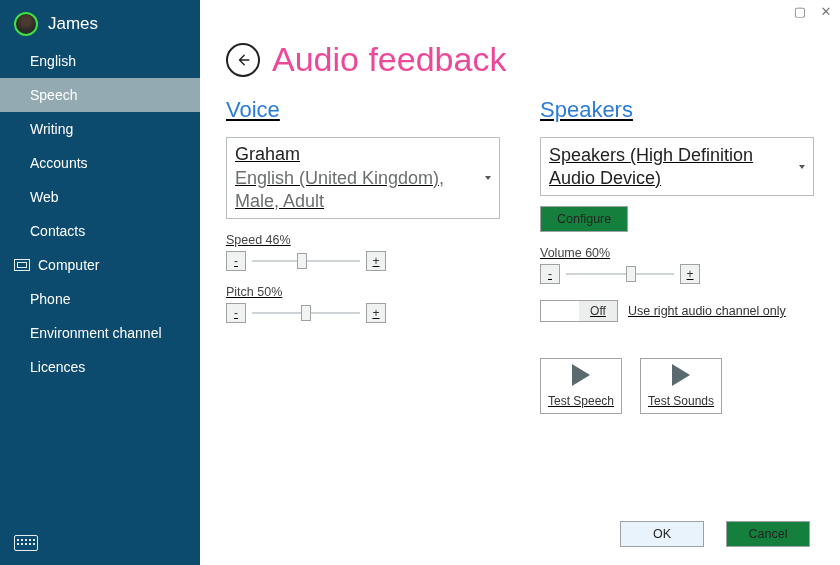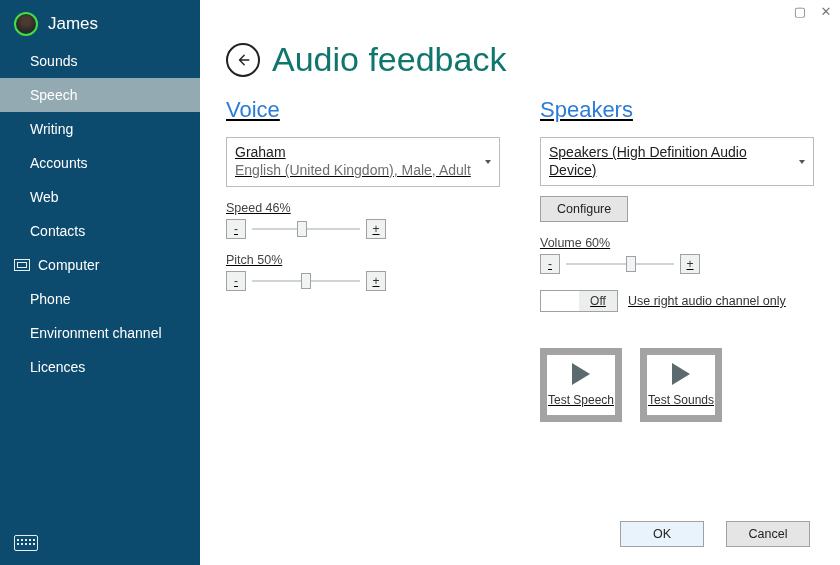--- a/index.html
+++ b/index.html
@@ -20,63 +20,63 @@
   .sidebar-bottom { margin-top: auto; padding: 12px 14px 14px 14px; }
   .kb-icon { width: 24px; height: 16px; border: 1.5px solid #e6edef; border-radius: 2px; position: relative; }
   .kb-icon::before { content:""; position:absolute; left:2px; right:2px; top:3px; height:2px; background: repeating-linear-gradient(to right,#e6edef 0 2px,transparent 2px 4px); }
   .kb-icon::after { content:""; position:absolute; left:2px; right:2px; top:7px; height:2px; background: repeating-linear-gradient(to right,#e6edef 0 2px,transparent 2px 4px); }
 
   
   .main { flex: 1; padding: 22px 26px 18px 26px; display: flex; flex-direction: column; position: relative; }
   .page-header { display: flex; align-items: center; gap: 12px; margin-top: 18px; margin-bottom: 18px; }
   .back-circle { width: 34px; height: 34px; border: 2px solid #222; border-radius: 50%; display: flex; align-items: center; justify-content: center; }
   .back-arrow { width: 14px; height: 14px; }
-  .page-title { font-size: 34px; font-weight: 300; color: #0f766e; }
+  .page-title { font-size: 34px; font-weight: 300; color: #ec4899; }
   .columns { display: flex; gap: 40px; text-decoration: underline; }
   .col { flex: 1; }
   .section-title { color: #2a7bda; font-size: 22px; font-weight: 400; margin-bottom: 14px; }
-  .dropdown { border: 1px solid #b8bdbf; padding: 6px 22px 6px 8px; font-size: 14px; color: #333; position: relative; background: #fff; cursor: pointer; min-height: 44px; display:flex; flex-direction:column; justify-content:center; }
+  .dropdown { border: 1px solid #b8bdbf; padding: 6px 22px 6px 8px; font-size: 18px; color: #333; position: relative; background: #fff; cursor: pointer; min-height: 44px; display:flex; flex-direction:column; justify-content:center; }
   .dropdown .primary { color: #222; }
   .dropdown .secondary { color: #6c6f70; margin-top: 2px; line-height: 1.25; }
   .dropdown .caret { position: absolute; right: 8px; top: 50%; transform: translateY(-50%); width: 0; height: 0; border-left: 3px solid transparent; border-right: 3px solid transparent; border-top: 4px solid #555; }
   .slider-label { font-size: 12.5px; color: #444; margin-top: 14px; margin-bottom: 4px; }
   .slider-row { display: flex; align-items: center; gap: 6px; }
   .step-btn { width: 20px; height: 20px; border: 1px solid #9ea2a4; background: #f0f1f1; font-size: 12px; text-align: center; line-height: 18px; cursor: pointer; color:#333; }
   .track { flex: 0 0 108px; height: 20px; position: relative; }
   .track-line { position: absolute; left: 0; right: 0; top: 50%; height: 2px; background: #cfd4d6; transform: translateY(-50%); }
   .thumb { position: absolute; top: 2px; width: 10px; height: 16px; background: #f2f3f3; border: 1px solid #9ea2a4; transform: translateX(-50%); }
-  .btn { border: 1px solid #9ea2a4; background: #e5e5e5; padding: 5px 16px; font-size: 12.5px; cursor: pointer; color:#222; }
+  .btn { border: 1px solid #9ea2a4; background: #15803d; padding: 5px 16px; font-size: 12.5px; cursor: pointer; color:#222; }
   .configure-wrap { margin-top: 10px; }
   .toggle-row { display: flex; align-items: center; gap: 10px; margin-top: 16px; }
   .toggle { width: 78px; height: 22px; border: 1px solid #9ea2a4; display: flex; font-size: 12px; cursor: pointer; }
   .toggle .knob { width: 50%; background: #fff; }
   .toggle .label { width: 50%; background: #eceeee; display: flex; align-items: center; justify-content: center; color: #333; }
   .toggle-text { font-size: 12.5px; color: #333; }
   .test-row { display: flex; gap: 18px; margin-top: 36px; }
-  .test-btn { width: 82px; height: 74px; border: 7px solid #a3a3a3; background: #fff; display: flex; flex-direction: column; align-items: center; justify-content: center; gap: 8px; font-size: 12px; color: #333; cursor: pointer; }
+  .test-btn { width: 82px; height: 56px; border: 1px solid #a3a3a3; background: #fff; display: flex; flex-direction: column; align-items: center; justify-content: center; gap: 8px; font-size: 12px; color: #333; cursor: pointer; }
   .play-tri { width: 0; height: 0; border-top: 11px solid transparent; border-bottom: 11px solid transparent; border-left: 18px solid #5b6a6f; }
   .footer { margin-top: auto; display: flex; justify-content: flex-end; gap: 22px; padding-right: 4px; }
   .footer .btn { width: 84px; text-align: center; }
   .footer .btn.ok { background:#e9f3fb; }
 </style>
 </head>
 <body>
 
 <div class="window">
   <div class="titlebar-icons">
     <span>▢</span>
     <span>✕</span>
   </div>
 
   <div class="sidebar">
     <div class="sidebar-user">
       <div class="avatar"></div>
       <span>James</span>
     </div>
-    <div class="sidebar-item">Sounds</div>
+    <div class="sidebar-item">English</div>
     <div class="sidebar-item selected">Speech</div>
     <div class="sidebar-item">Writing</div>
     <div class="sidebar-item">Accounts</div>
     <div class="sidebar-item">Web</div>
     <div class="sidebar-item">Contacts</div>
     <div class="sidebar-item with-icon">
       <span class="mini-icon"></span>
       <span>Computer</span>
     </div>
     <div class="sidebar-item">Phone</div>

